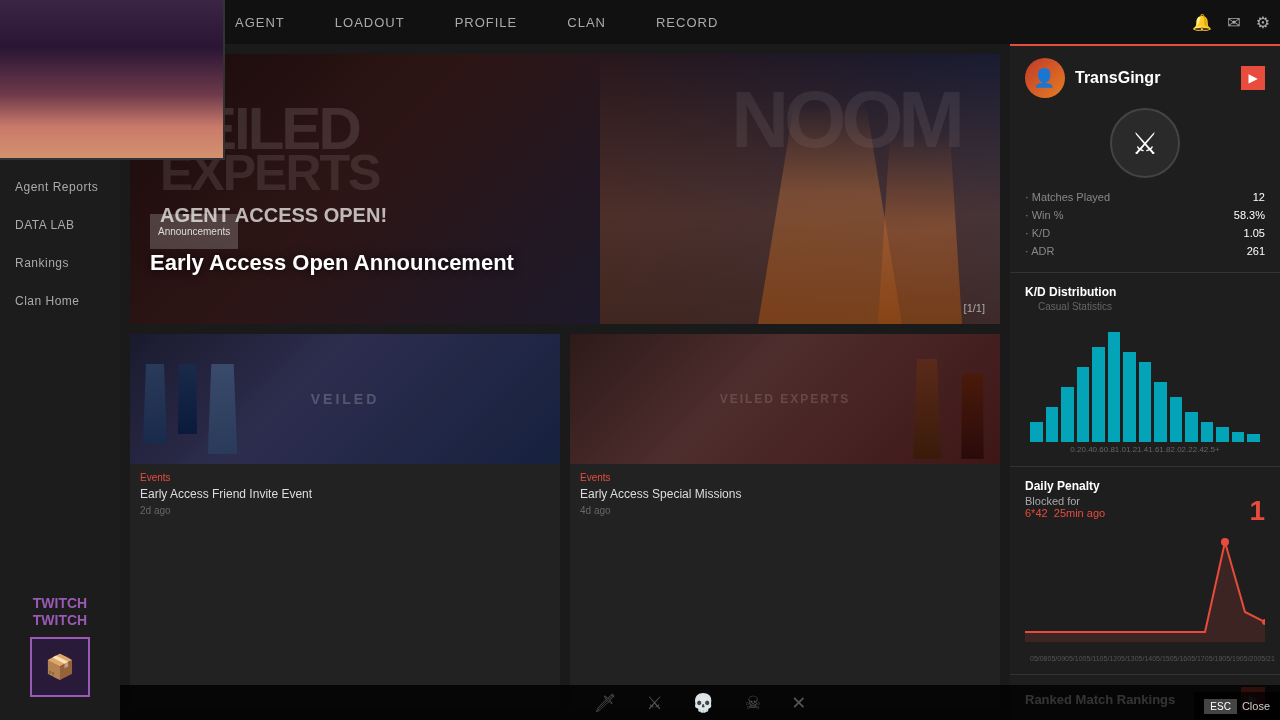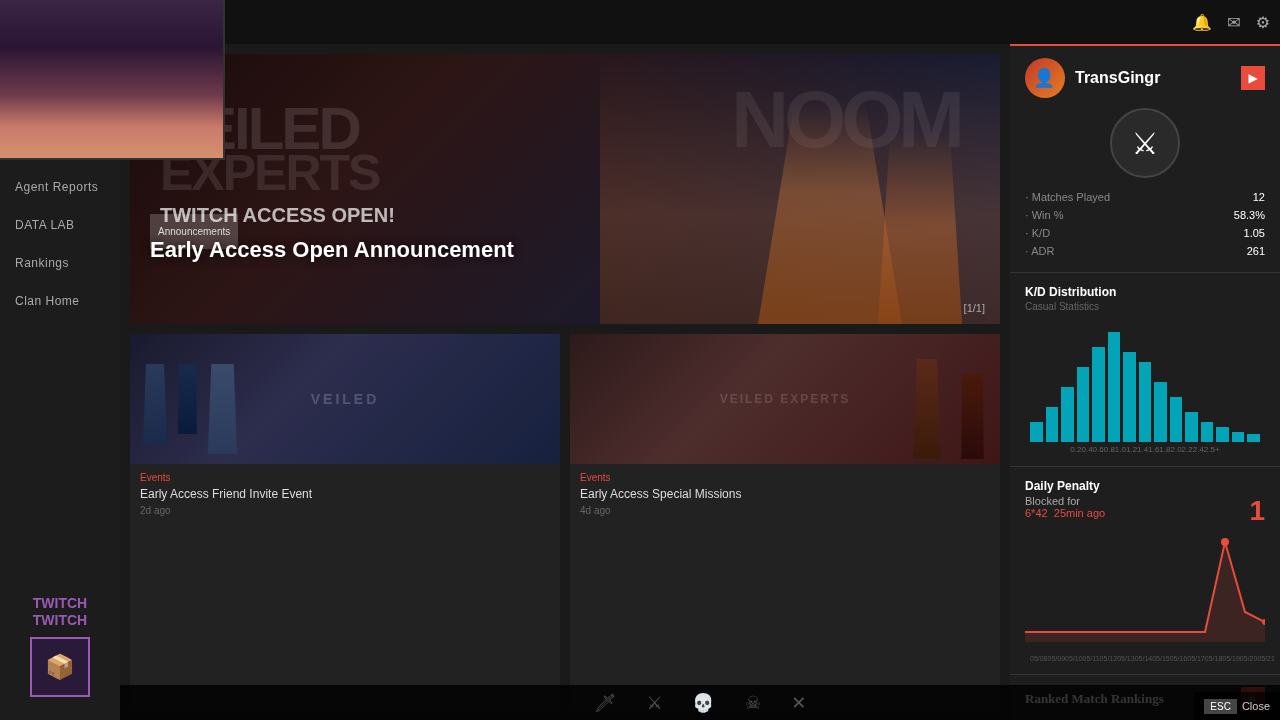--- a/index.html
+++ b/index.html
@@ -124,21 +124,21 @@
       position: absolute;
       top: 20px;
       right: 40px;
       font-size: 80px;
       font-weight: 900;
       color: rgba(255,255,255,0.08);
       letter-spacing: -5px;
     }
     .hero-title {
       position: absolute;
-      bottom: 61px;
+      bottom: 48px;
       left: 20px;
       font-size: 22px;
       font-weight: bold;
       color: #fff;
       text-shadow: 0 0 10px rgba(0,0,0,0.8);
     }
     .hero-tag {
       position: absolute;
       bottom: 75px;
       left: 20px;
@@ -235,20 +235,21 @@
     .panel-title {
       font-size: 12px;
       color: #fff;
       font-weight: bold;
       margin-bottom: 2px;
     }
     .panel-subtitle {
       font-size: 10px;
       color: #666;
       margin-bottom: 10px;
+      margin-left: 13px;
     }
     .kd-chart {
       height: 120px;
       display: flex;
       align-items: flex-end;
       gap: 3px;
       padding: 0 5px;
     }
     .kd-bar {
       flex: 1;
@@ -375,21 +376,20 @@
     .rankings-header {
       display: flex;
       align-items: center;
       justify-content: space-between;
       margin-bottom: 10px;
     }
     .rankings-title {
       font-size: 13px;
       font-weight: bold;
       color: #fff;
-      font-family: Liberation Serif, serif;
     }
 
     
     .webcam {
       position: absolute;
       top: 0;
       left: 0;
       width: 225px;
       height: 160px;
       background: linear-gradient(135deg, #2a1a35 0%, #1a0a25 50%, #0a0a15 100%);
@@ -446,20 +446,27 @@
     }
   </style>
 </head>
 <body>
 
 <div class="webcam">
   <div class="webcam-person"></div>
 </div>
 
 <div class="top-nav">
+  <div class="nav-items">
+    <span class="nav-item">AGENT</span>
+    <span class="nav-item">LOADOUT</span>
+    <span class="nav-item">PROFILE</span>
+    <span class="nav-item">CLAN</span>
+    <span class="nav-item">RECORD</span>
+  </div>
   <div class="nav-right">
     <span class="nav-icon">🔔</span>
     <span class="nav-icon">✉</span>
     <span class="nav-icon">⚙</span>
   </div>
 </div>
 
 <div class="main-layout">
 
   <div class="sidebar">
@@ -485,21 +492,21 @@
     <div class="center-content">
 
       <div class="hero-banner">
         <div class="hero-bg-text">NOOM</div>
         <div class="hero-characters">
           <div style="position:absolute;right:80px;bottom:0;width:180px;height:220px;background:linear-gradient(180deg,transparent 0%,rgba(200,120,60,0.4) 40%,rgba(160,80,20,0.6) 100%);clip-path:polygon(30% 0%,70% 0%,90% 100%,10% 100%)"></div>
           <div style="position:absolute;right:20px;bottom:0;width:120px;height:190px;background:linear-gradient(180deg,transparent 0%,rgba(180,100,50,0.5) 50%,rgba(140,70,20,0.7) 100%);clip-path:polygon(25% 0%,75% 0%,85% 100%,15% 100%)"></div>
         </div>
         <div style="position:absolute;top:40px;left:30px;font-size:60px;font-weight:900;color:rgba(255,255,255,0.12);letter-spacing:-3px;">VEILED</div>
         <div style="position:absolute;top:90px;left:30px;font-size:50px;font-weight:900;color:rgba(255,255,255,0.1);letter-spacing:-2px;">EXPERTS</div>
-        <div style="position:absolute;top:150px;left:30px;font-size:20px;font-weight:bold;color:rgba(255,255,255,0.7);">TWITCH ACCESS OPEN!</div>
+        <div style="position:absolute;top:150px;left:30px;font-size:20px;font-weight:bold;color:rgba(255,255,255,0.7);">AGENT ACCESS OPEN!</div>
         <div class="hero-tag">Announcements</div>
         <div class="hero-title">Early Access Open Announcement</div>
         <div class="hero-counter">[1/1]</div>
       </div>
 
       <div class="news-cards">
         <div class="news-card">
           <div class="news-card-img">
             <div class="card-bg-1">
               <div style="display:flex;align-items:center;justify-content:center;width:100%;height:100%;position:relative;">

